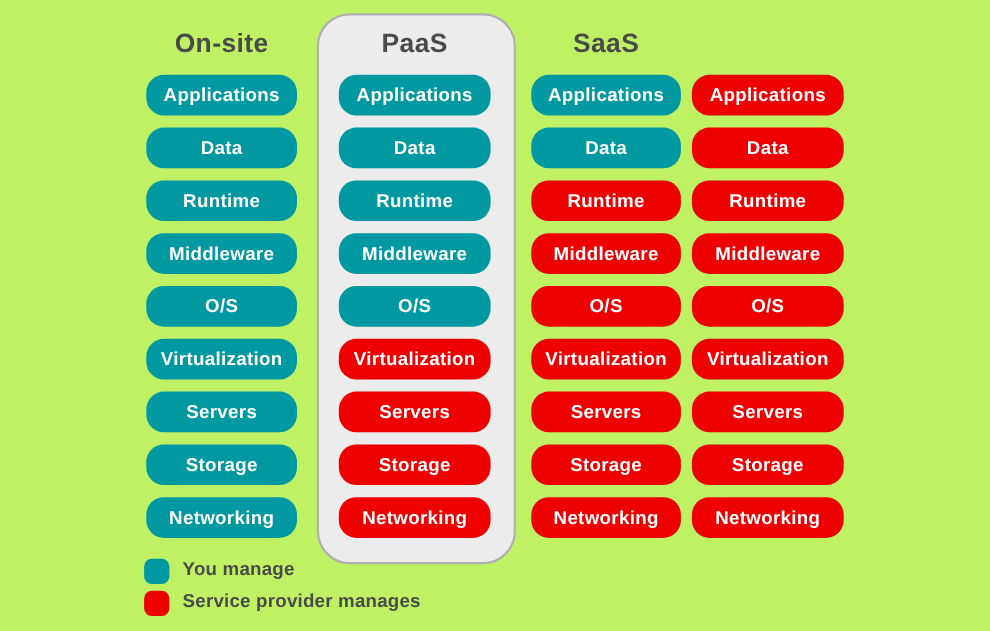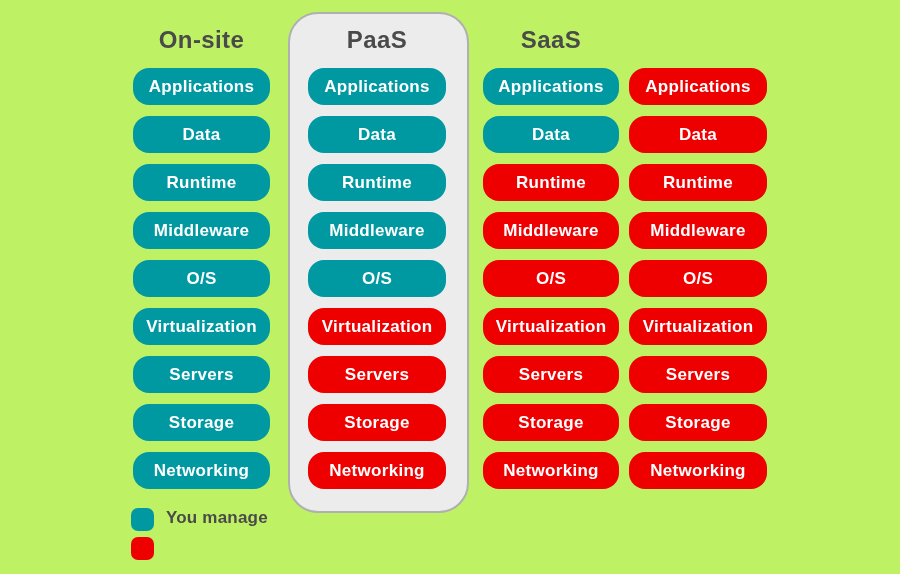--- a/index.html
+++ b/index.html
@@ -138,16 +138,17 @@
       </div>
     </div>
 
   <div class="legend">
     <div class="legend-row">
       <span class="legend-swatch" style="background: rgb(0, 153, 162);"></span>
       <span class="legend-label">You manage</span>
     </div>
     <div class="legend-row">
       <span class="legend-swatch" style="background: rgb(238, 0, 0);"></span>
+      <span class="legend-label">Service provider manages</span>
     </div>
   </div>
 
 </div>
 
 </body></html>

